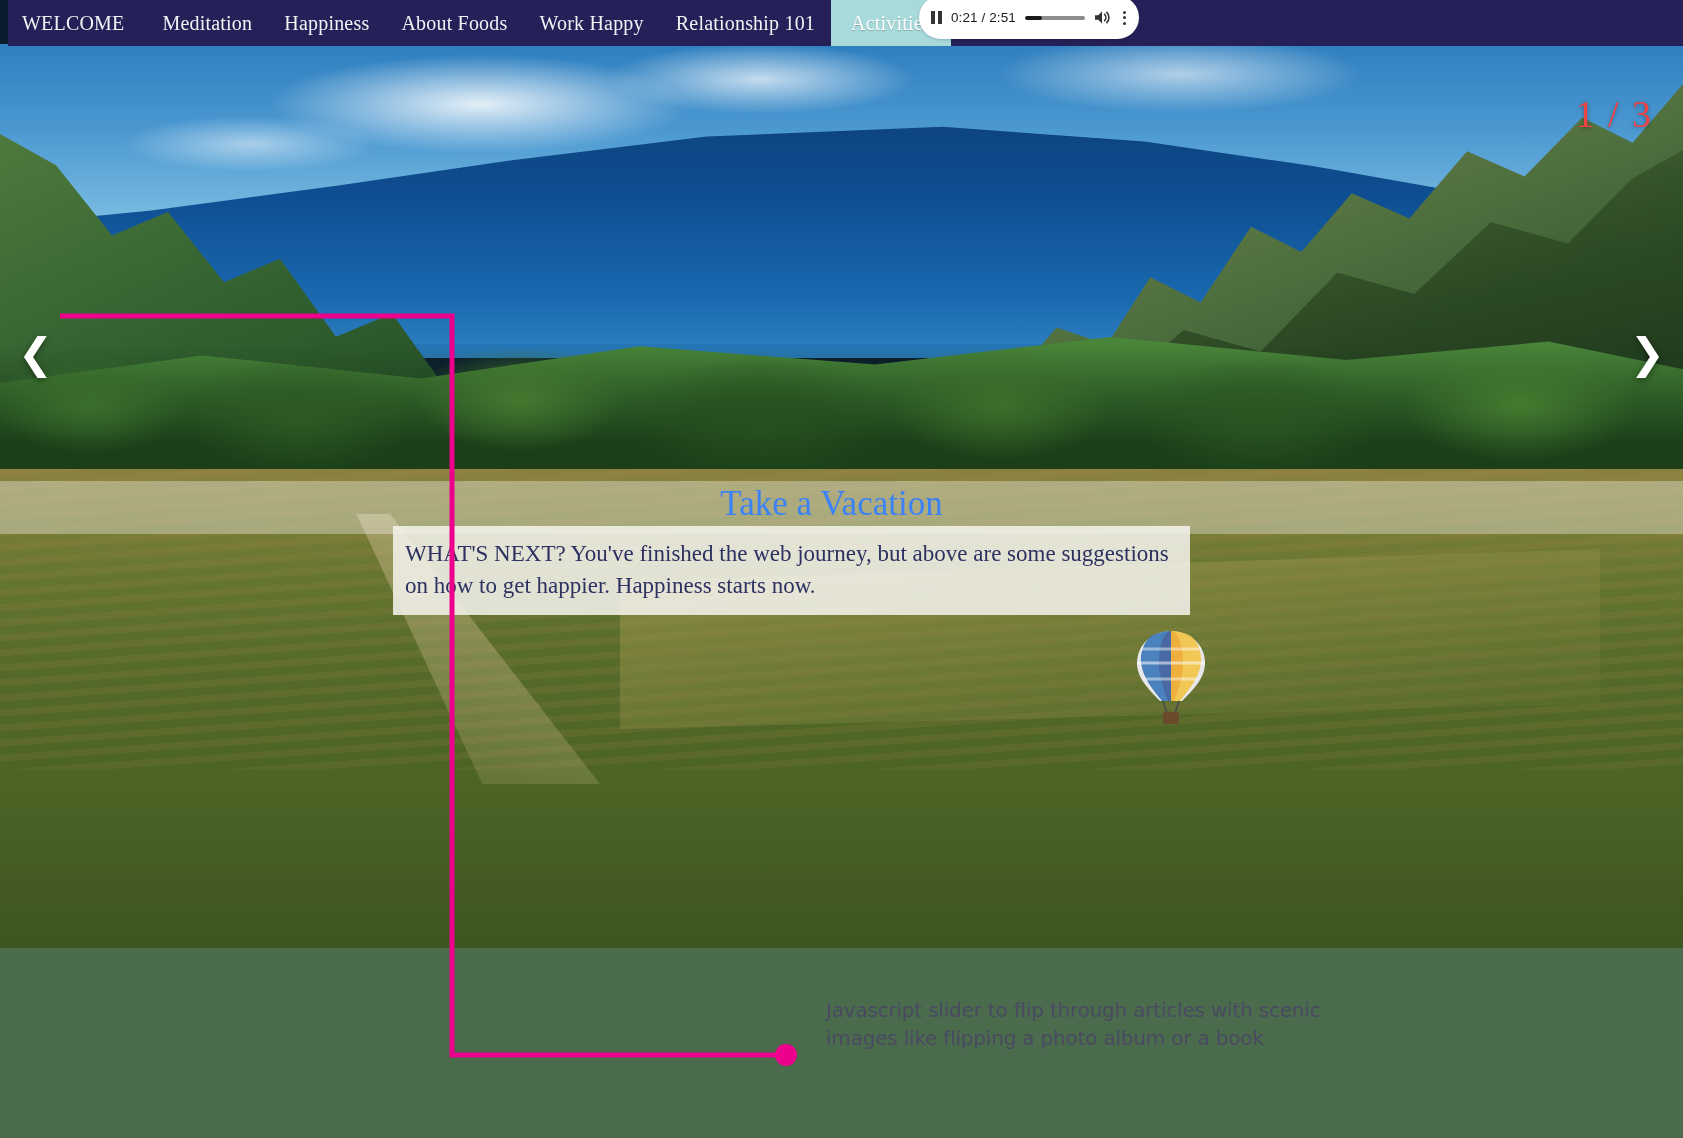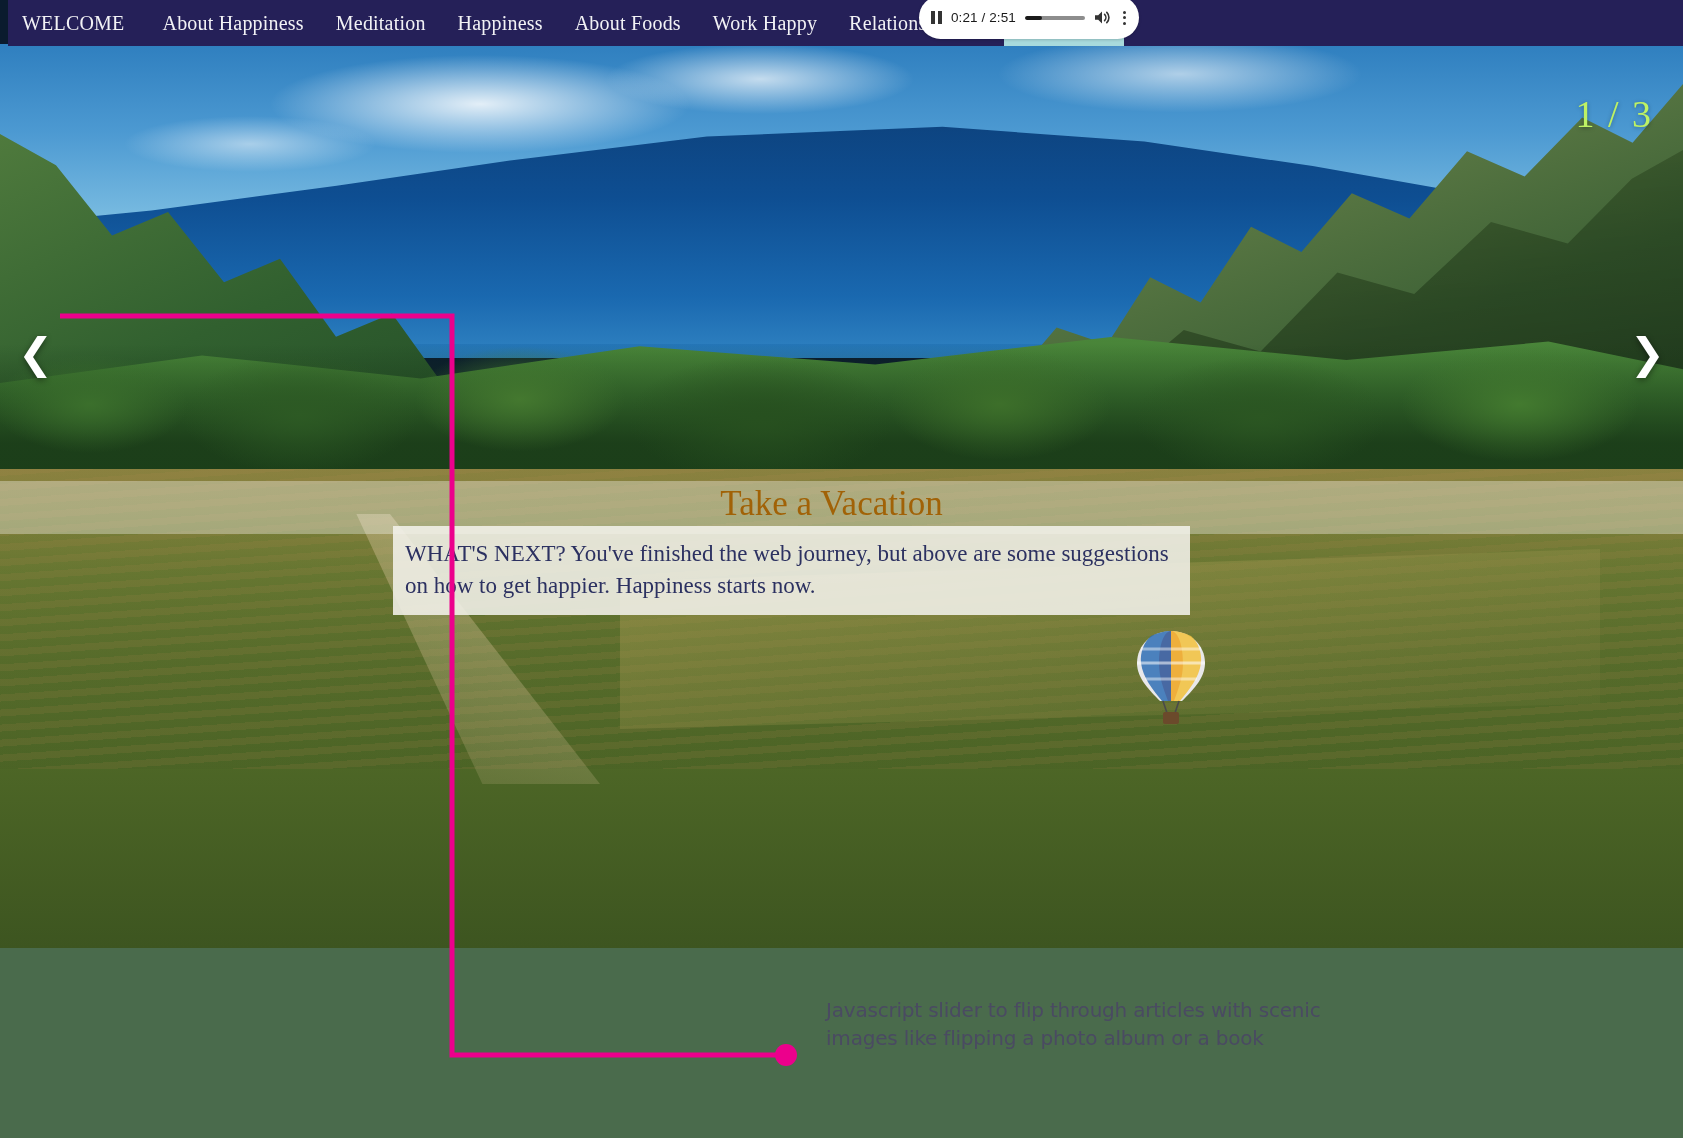--- a/index.html
+++ b/index.html
@@ -241,21 +241,21 @@
   .balloon {
     position: absolute;
     left: 1125px; top: 585px;
     width: 92px; height: 100px;
   }
 
   
   #slide-counter {
     position: absolute;
     right: 30px; top: 48px;
-    color: #bef264;
+    color: #ef4444;
     font-family: "Liberation Serif", serif;
     font-size: 38px;
     letter-spacing: 2px;
     text-shadow: 0 1px 4px rgba(0,0,0,.35);
     z-index: 30;
     user-select: none;
   }
 
   
   .slider-arrow {
@@ -282,21 +282,21 @@
     background: rgba(255,255,255,.34);
     z-index: 20;
   }
   #caption-title {
     position: absolute;
     left: 0; top: 440px;
     width: 1663px;
     text-align: center;
     font-family: "Liberation Serif", serif;
     font-size: 35px;
-    color: #a16207;
+    color: #3b82f6;
     z-index: 25;
     user-select: none;
   }
   #caption-box {
     position: absolute;
     left: 393px; top: 482px;
     width: 797px;
     min-height: 78px;
     background: rgba(243,241,234,.88);
     padding: 12px 16px 14px 12px;
@@ -334,23 +334,20 @@
 </head>
 <body>
 
 <div id="root">
 
   <div id="screenshot">
 
     <nav id="navbar">
       <div class="nav-item first">
           <span>WELCOME</span>
-        </div>
-      <div class="nav-item">
-          <span>About Happiness</span>
         </div>
       <div class="nav-item">
           <span>Meditation</span>
         </div>
       <div class="nav-item">
           <span>Happiness</span>
         </div>
       <div class="nav-item">
           <span>About Foods</span>
         </div>

